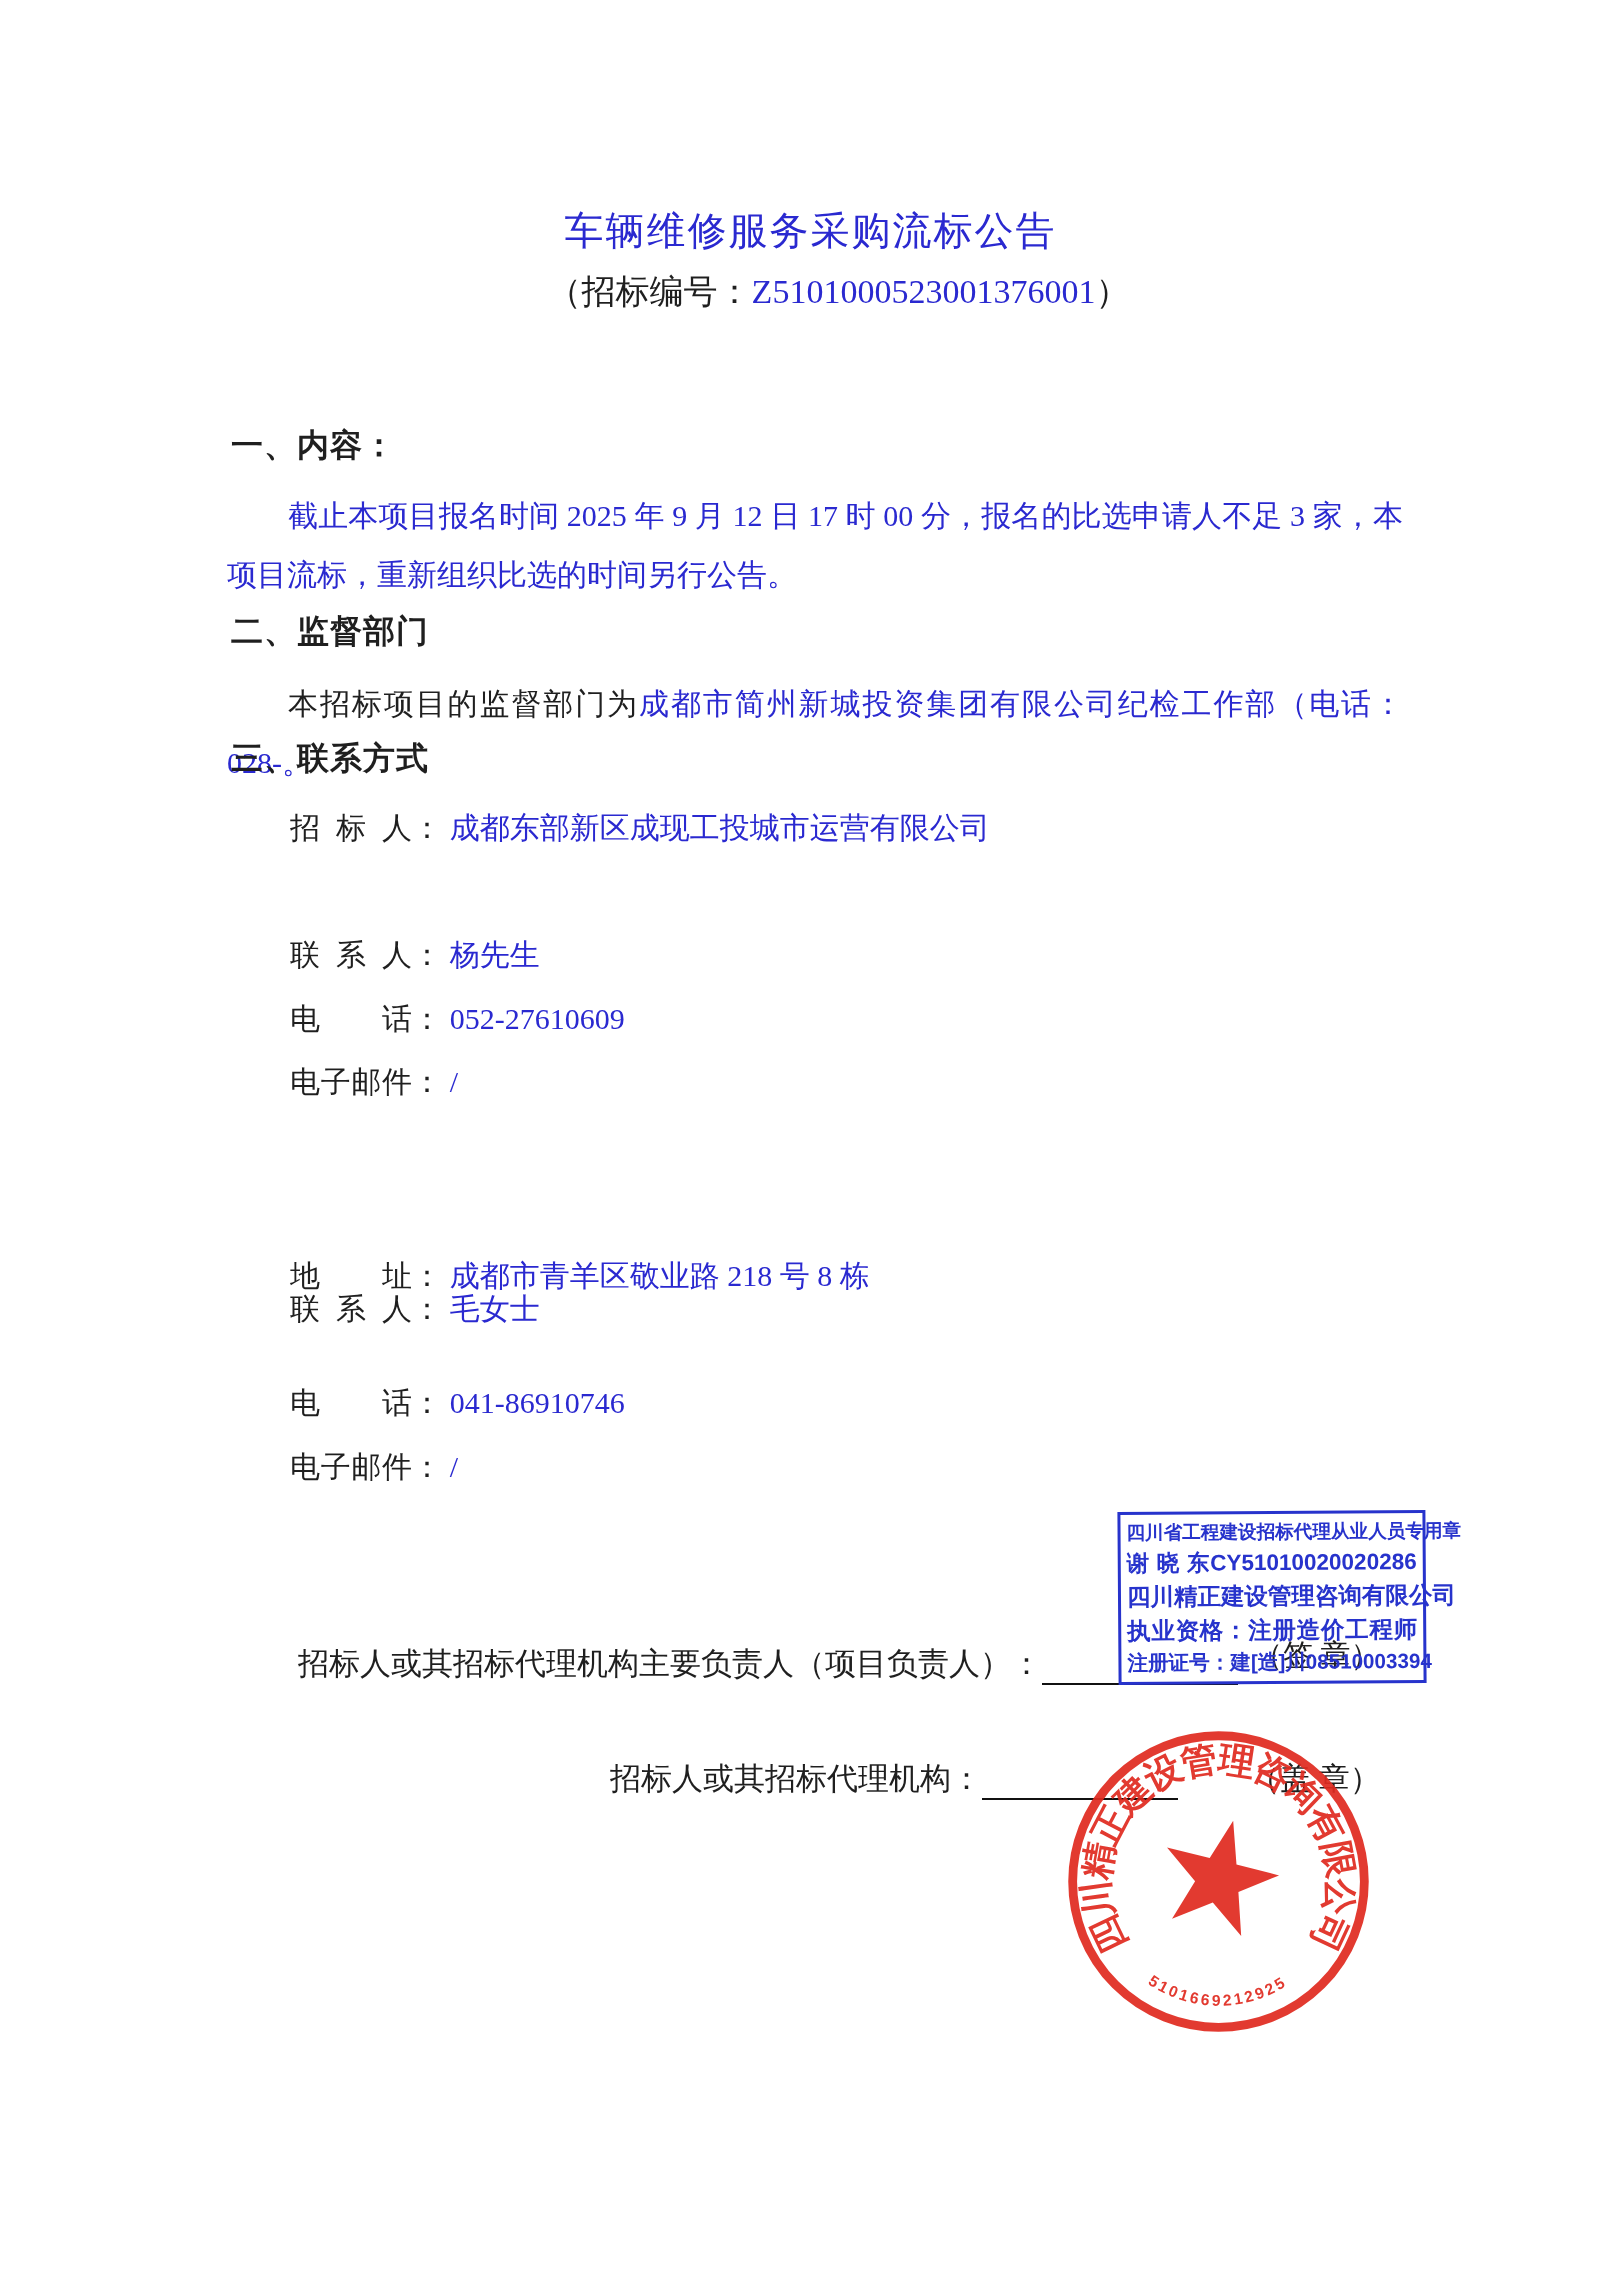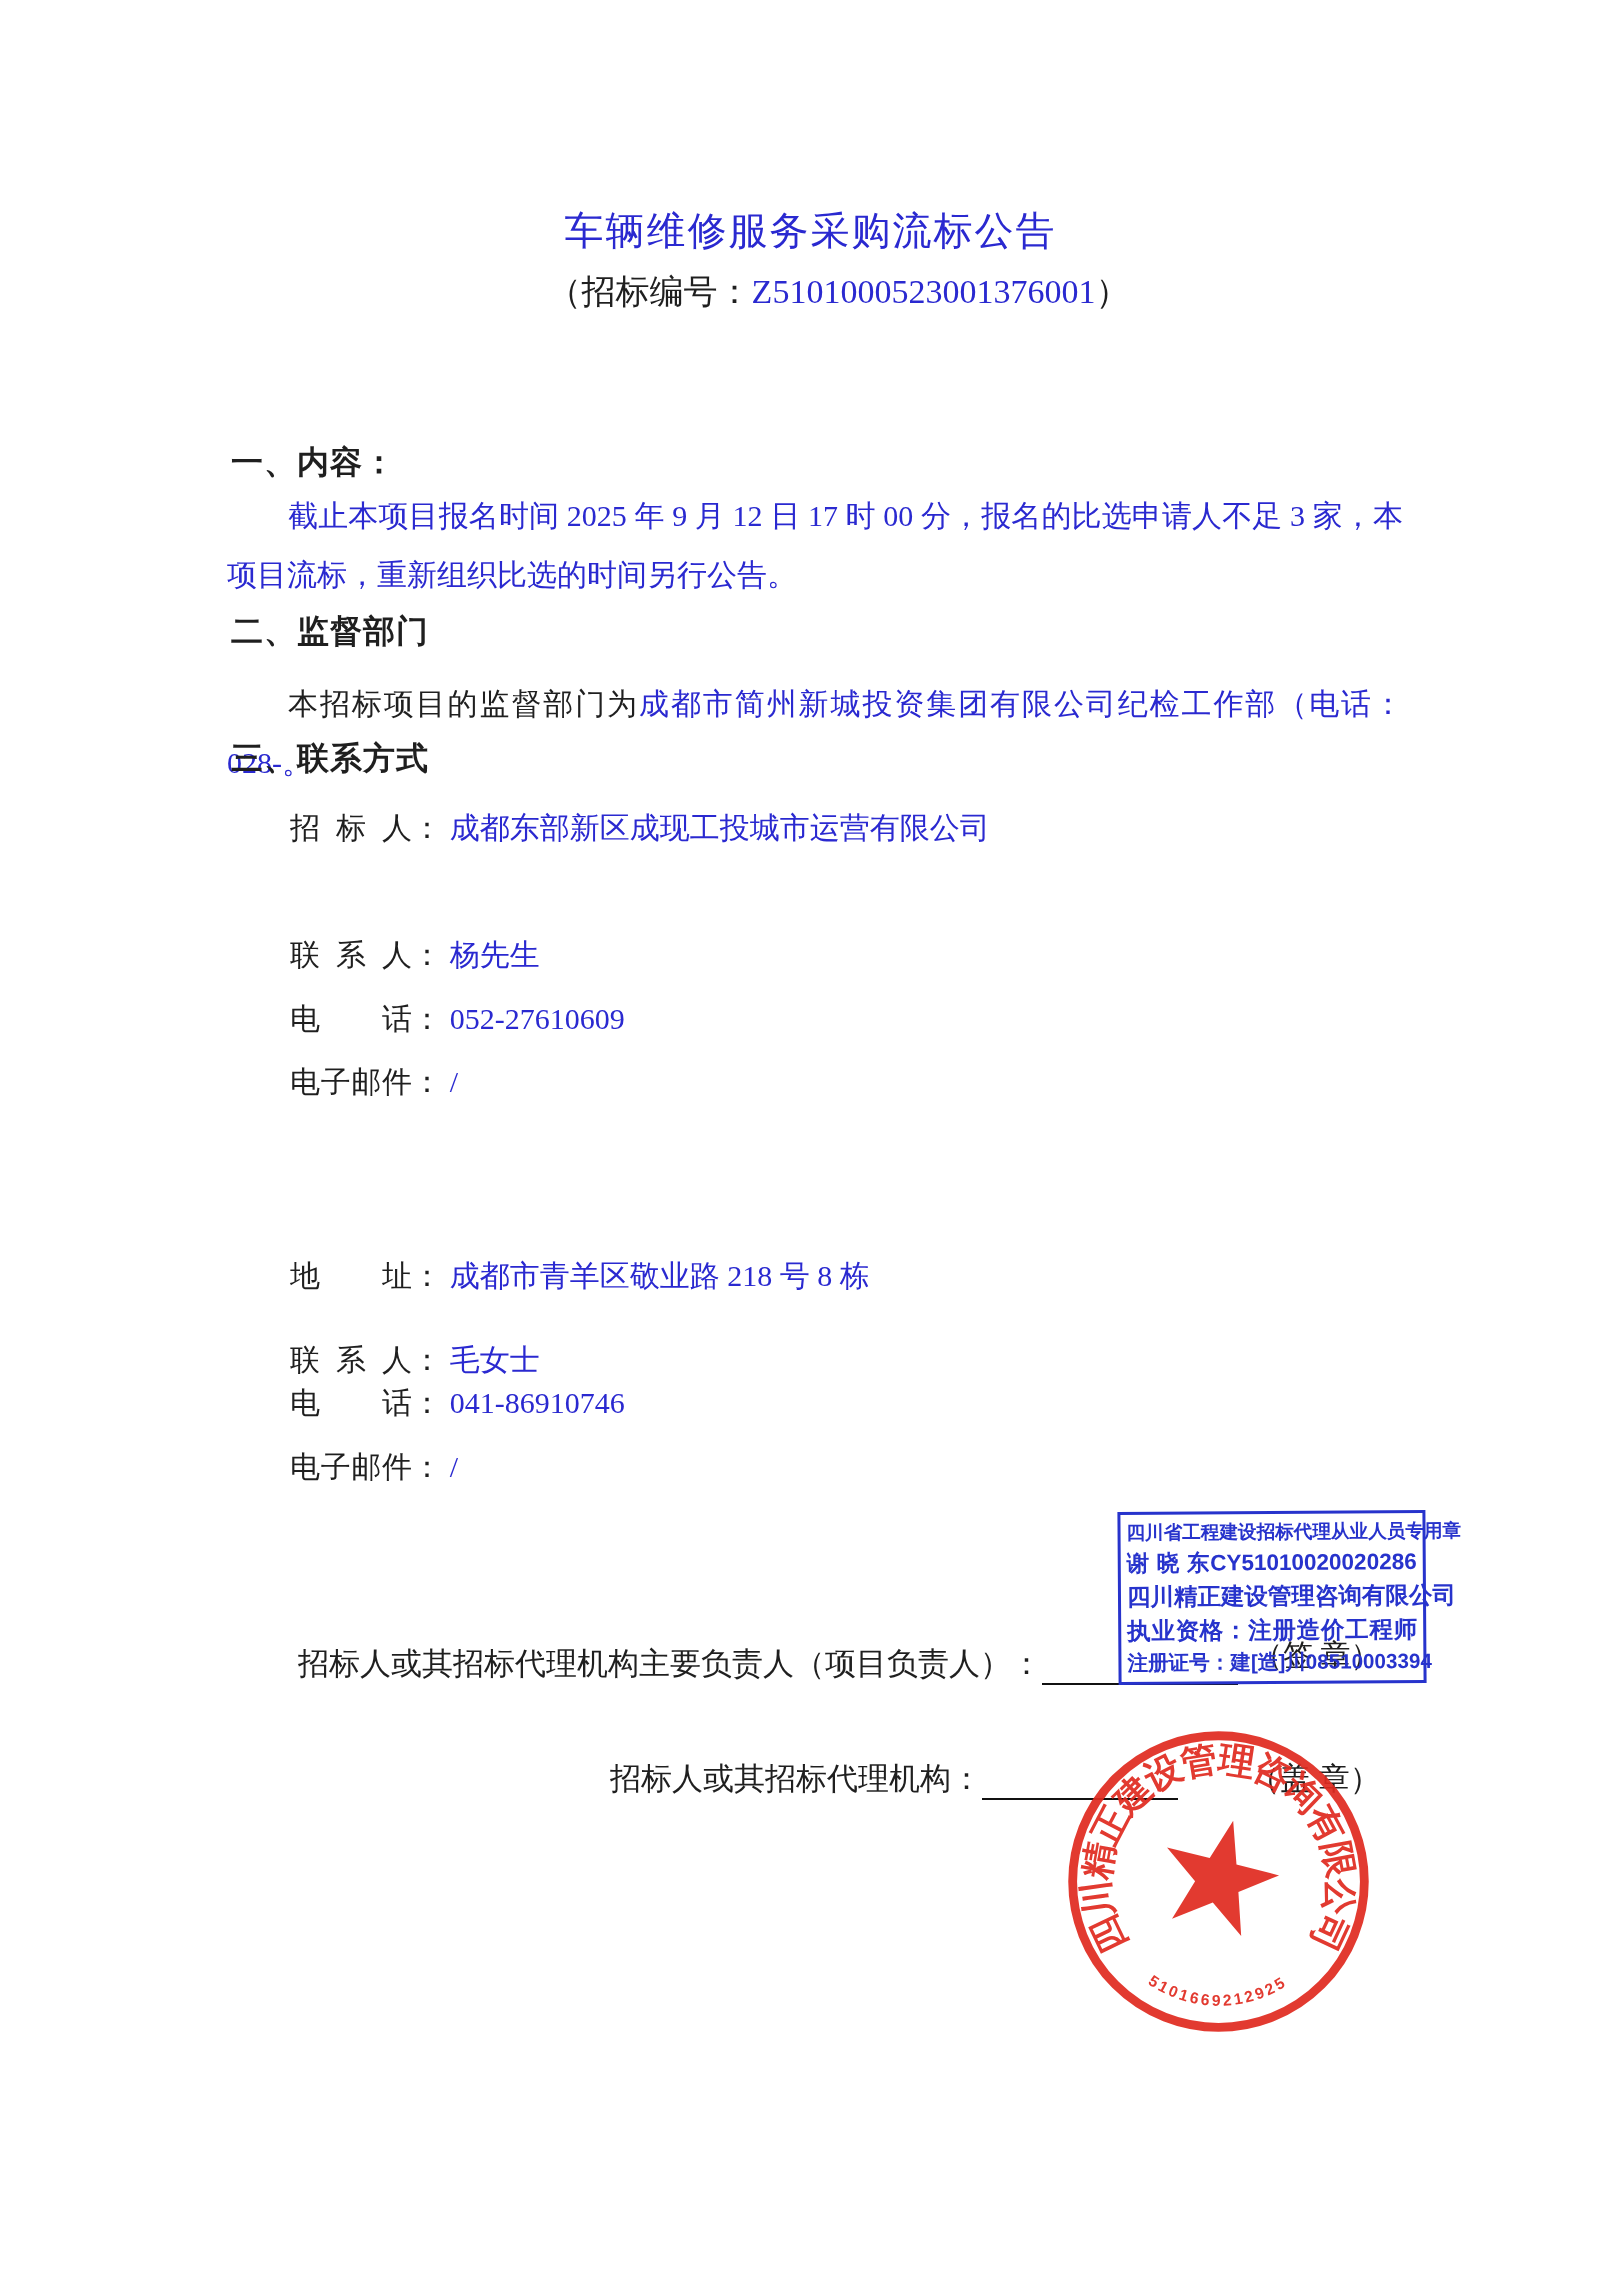--- a/index.html
+++ b/index.html
@@ -84,21 +84,21 @@
 </head>
 <body>
 
 <div class="page" style="--blue: #2a29d0; --stampblue: #2733cc; --black: #1f1f1f;">
 
   <div class="doc-title blue">车辆维修服务采购流标公告</div>
   <div class="doc-subtitle">
     <span class="black">（招标编号：</span><span class="blue">Z5101000523001376001</span><span class="black">）</span>
   </div>
 
-  <div class="heading" style="top:441px">一、内容：</div>
+  <div class="heading" style="top:424px">一、内容：</div>
   <div class="para blue" style="top:486px">截止本项目报名时间 2025 年 9 月 12 日 17 时 00 分，报名的比选申请人不足 3 家，本项目流标，重新组织比选的时间另行公告。</div>
 
   <div class="heading" style="top:610px">二、监督部门</div>
   <div class="para" style="top:674px">
     <span class="black">本招标项目的监督部门为</span><span class="blue">成都市简州新城投资集团有限公司纪检工作部（电话：028-。</span>
   </div>
 
   <div class="heading" style="top:737px">三、联系方式</div>
 
   <div class="contact-row" style="top:808px">
@@ -110,21 +110,21 @@
   <div class="contact-row" style="top:999px">
     <span class="lbl">电话</span><span>：</span><span class="val blue">052-27610609</span>
   </div>
   <div class="contact-row" style="top:1062px">
     <span class="lbl">电子邮件</span><span>：</span><span class="val blue">/</span>
   </div>
 
   <div class="contact-row" style="top:1256px">
     <span class="lbl">地址</span><span>：</span><span class="val blue">成都市青羊区敬业路 218 号 8 栋</span>
   </div>
-  <div class="contact-row" style="top:1340px">
+  <div class="contact-row" style="top:1289px">
     <span class="lbl">联系人</span><span>：</span><span class="val blue">毛女士</span>
   </div>
   <div class="contact-row" style="top:1383px">
     <span class="lbl">电话</span><span>：</span><span class="val blue">041-86910746</span>
   </div>
   <div class="contact-row" style="top:1447px">
     <span class="lbl">电子邮件</span><span>：</span><span class="val blue">/</span>
   </div>
 
   <div class="sig-line" style="left:298px;top:1643px">

